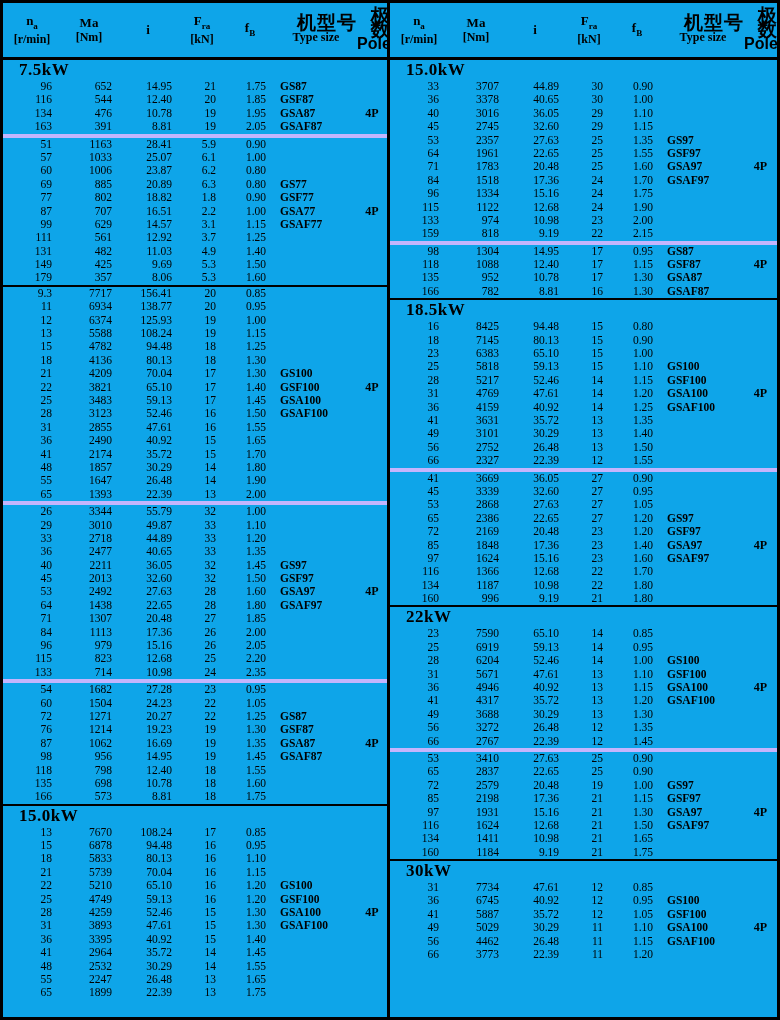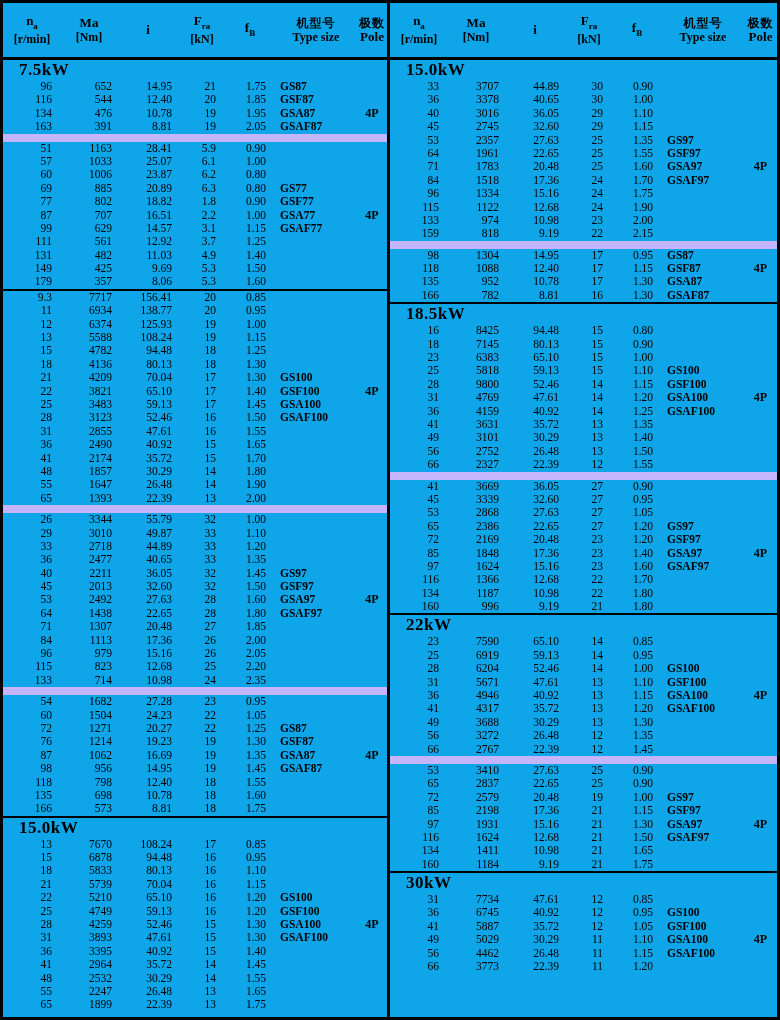--- a/index.html
+++ b/index.html
@@ -26,31 +26,31 @@
     grid-template-columns:58px 56px 62px 46px 50px 82px auto;
     align-items:center;
     height:57px;
     border-bottom:3px solid #000;
     font-weight:bold;
   }
   .hcell{text-align:center;font-size:12.5px;line-height:14px;}
   .hmain{font-size:13px;}
   .hsub{font-size:9px;vertical-align:sub;}
   .hunit{font-size:12px;}
-  .hc5 .hmain, .hc6 .hmain{font-size:12px;letter-spacing:1px;}
-  .hc6 .hunit{font-family:Liberation Serif, serif;font-size:13px;}
+  .hc5 .hmain, .hc6 .hmain{font-size:19px;letter-spacing:1px;text-align:right;}
+  .hc6 .hunit{font-family:Liberation Sans, sans-serif;font-size:16px;}
   .section{box-sizing:border-box;}
   .section + .section{border-top:2px solid #000;}
   .stitle{
     font-size:17px;font-weight:bold;
     line-height:20px;height:20px;
     padding-left:16px;
     letter-spacing:0.5px;
   }
-  .block.sep{border-top:8px solid #c4b5fd;font-family:Liberation Serif, serif;}
+  .block.sep{border-top:4px solid #c4b5fd;font-family:Liberation Serif, serif;}
   .row{
     display:grid;
     grid-template-columns:58px 56px 62px 46px 50px 82px auto;
     height:13.4px;line-height:13.4px;
     font-size:11.5px;
   }
   .c{overflow:hidden;white-space:nowrap;}
   .c-na{text-align:right;padding-right:9px;}
   .c-ma{text-align:right;padding-right:5px;}
   .c-i{text-align:right;padding-right:7px;}
@@ -921,21 +921,21 @@
             <div class="c c-na">25</div>
             <div class="c c-ma">5818</div>
             <div class="c c-i">59.13</div>
             <div class="c c-fra">15</div>
             <div class="c c-fb">1.10</div>
             <div class="c c-type">GS100</div>
             <div class="c c-pole"></div>
           </div>
           <div class="row">
             <div class="c c-na">28</div>
-            <div class="c c-ma">9800</div>
+            <div class="c c-ma">5217</div>
             <div class="c c-i">52.46</div>
             <div class="c c-fra">14</div>
             <div class="c c-fb">1.15</div>
             <div class="c c-type">GSF100</div>
             <div class="c c-pole"></div>
           </div>
           <div class="row">
             <div class="c c-na">31</div>
             <div class="c c-ma">4769</div>
             <div class="c c-i">47.61</div>

